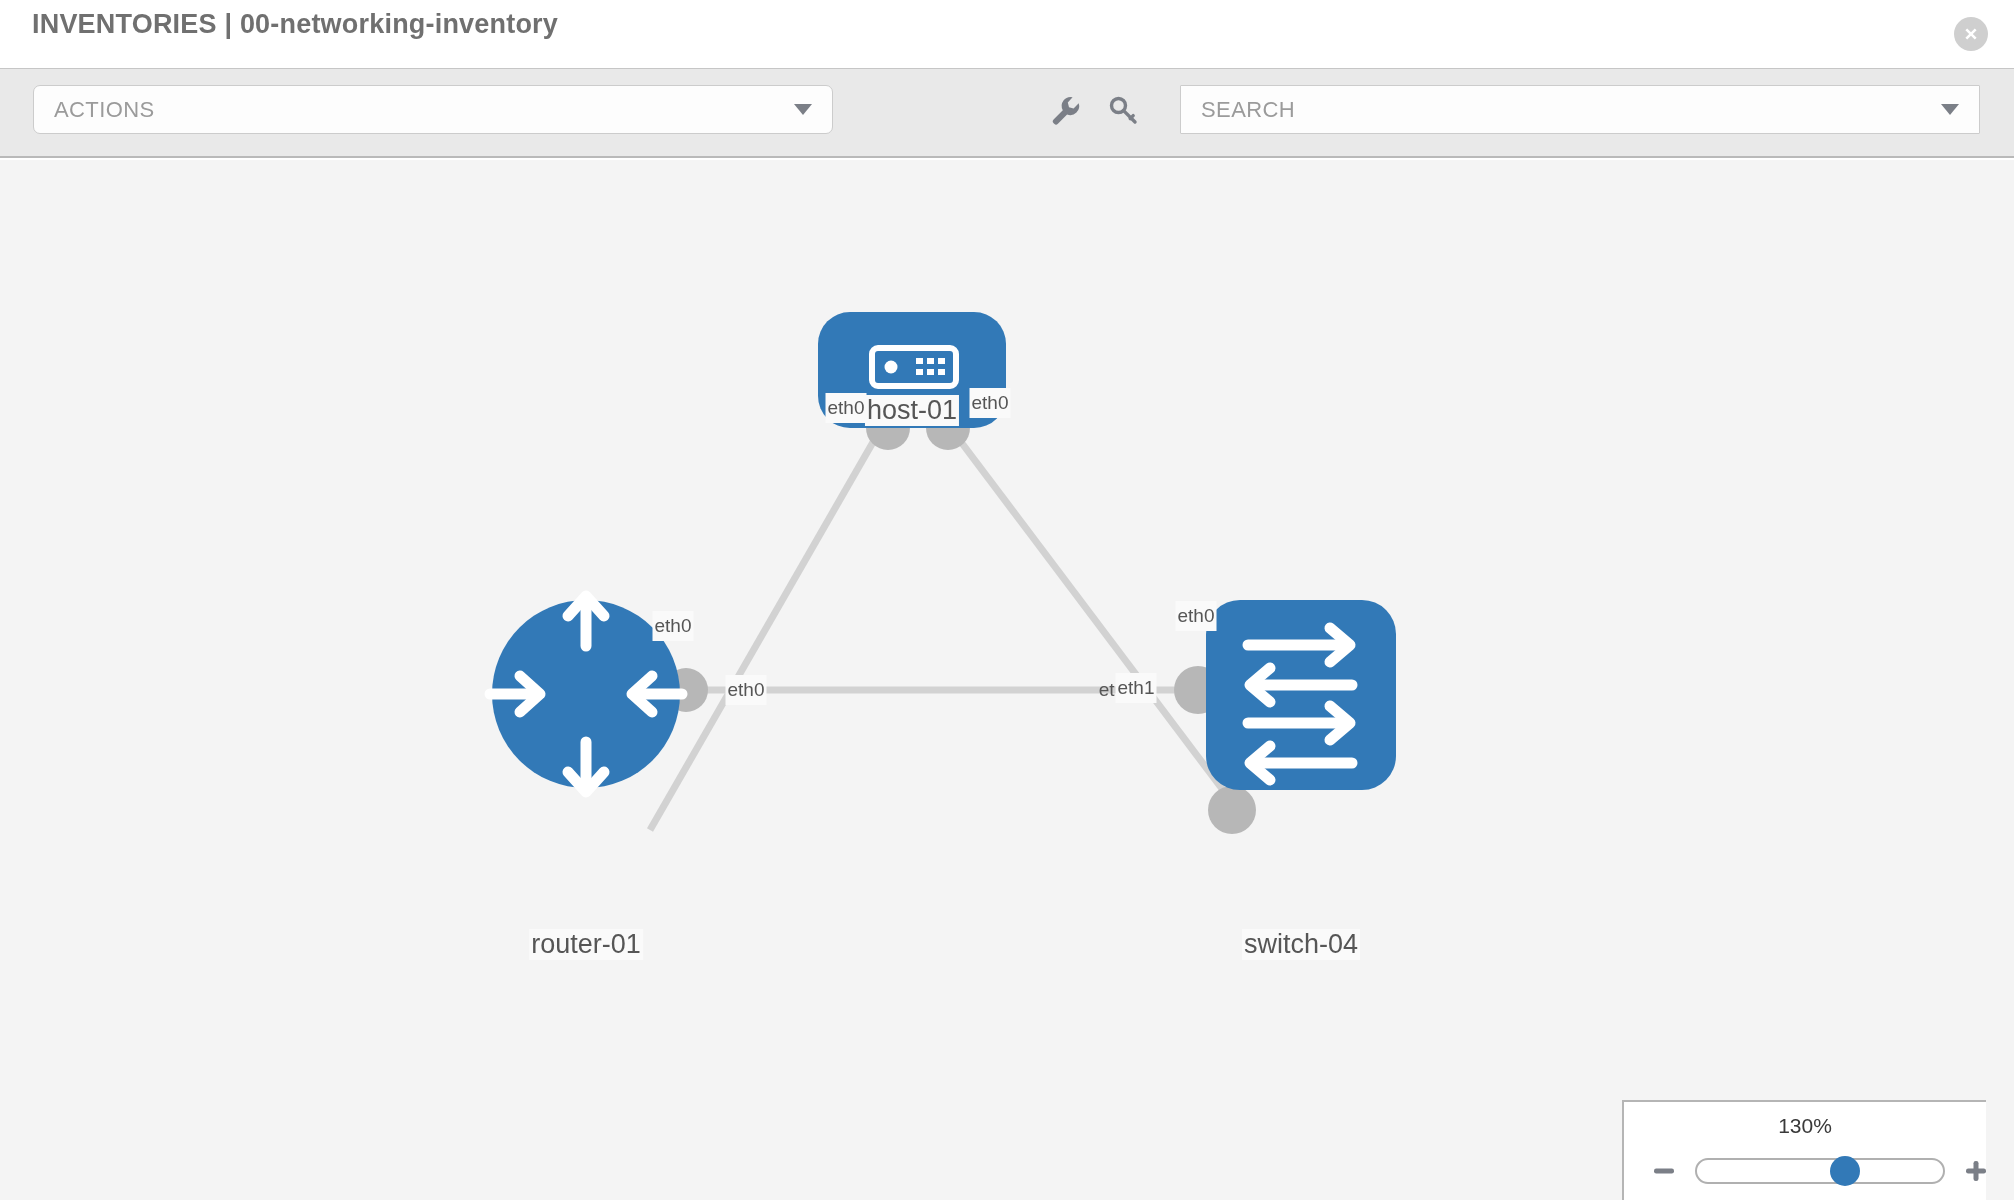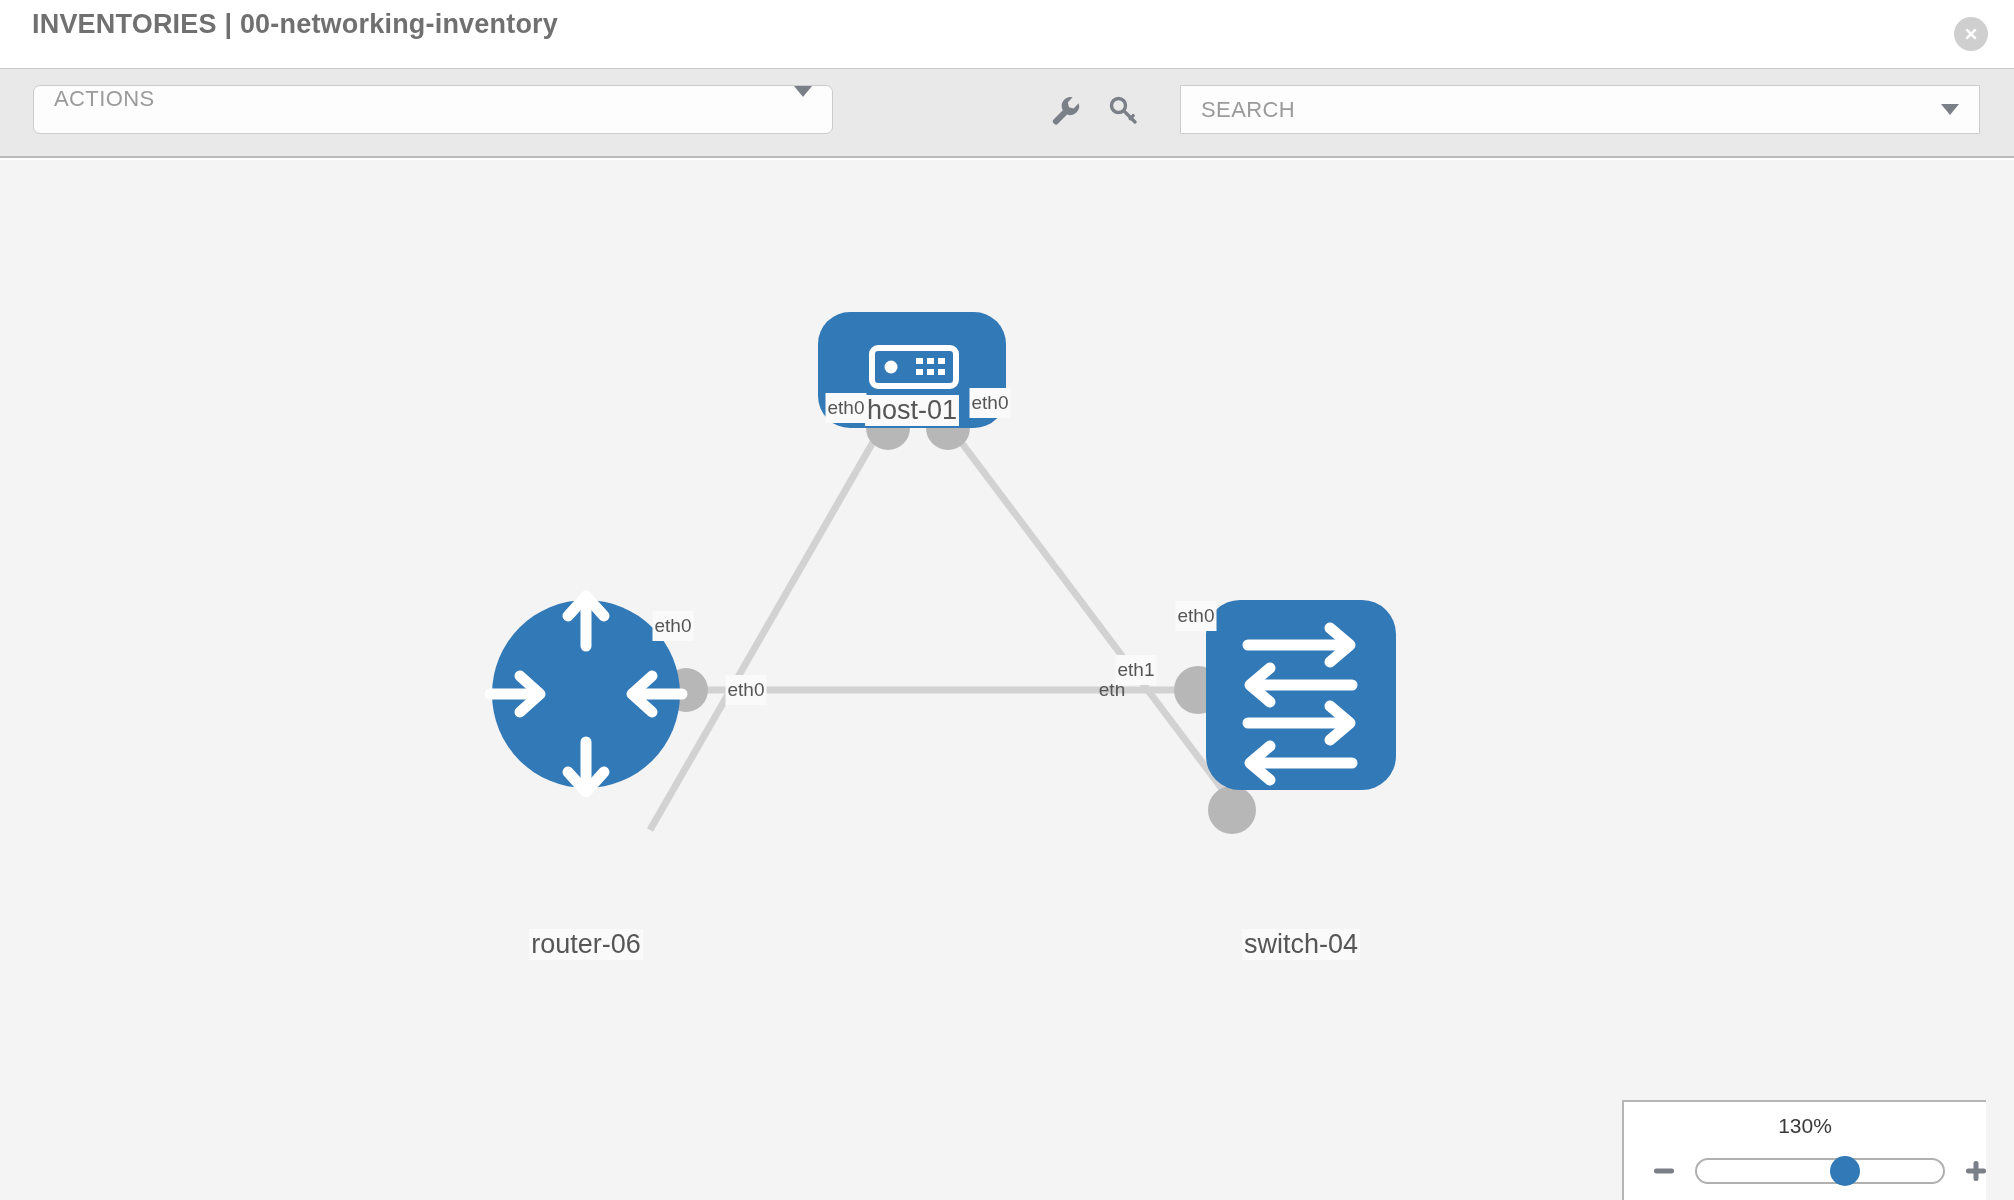--- a/index.html
+++ b/index.html
@@ -59,20 +59,21 @@
     border-bottom: 2px solid #b9b9b9;
   }
   .actions-select {
     position: absolute;
     left: 33px; top: 85px;
     width: 800px; height: 49px;
     background: #fdfdfd;
     border: 1px solid #cccccc;
     border-radius: 7px;
     display: flex;
+    align-items: center;
     cursor: pointer;
   }
   .actions-label {
     margin-left: 20px;
     font-size: 22px;
     color: #9b9b9b;
     letter-spacing: 0.4px;
   }
   .caret {
     position: absolute;
@@ -293,30 +294,30 @@
           <path d="M1270 508 L1250 525 L1270 542"></path>
           <path d="M1248 563 L1348 563"></path>
           <path d="M1330 546 L1350 563 L1330 580"></path>
           <path d="M1352 603 L1252 603"></path>
           <path d="M1270 586 L1250 603 L1270 620"></path>
         </g>
       </g>
     </svg>
 
     <div class="node-label" style="left:912px; top:235px;">host-01</div>
-    <div class="node-label" style="left:586px; top:769px;">router-06</div>
+    <div class="node-label" style="left:586px; top:769px;">router-01</div>
     <div class="node-label" style="left:1301px; top:769px;">switch-04</div>
 
     <div class="iface-label" style="left:846px; top:248px;">eth0</div>
     <div class="iface-label" style="left:990px; top:243px;">eth0</div>
     <div class="iface-label" style="left:673px; top:466px;">eth0</div>
     <div class="iface-label" style="left:1196px; top:456px;">eth0</div>
     <div class="iface-label" style="left:746px; top:530px;">eth0</div>
     <div class="iface-label" style="left:1112px; top:530px; background:transparent;">eth</div>
-    <div class="iface-label" style="left:1136px; top:510px;">eth1</div>
+    <div class="iface-label" style="left:1136px; top:528px;">eth1</div>
   </div>
 
   <div class="zoom-panel">
     <div class="zoom-value">130%</div>
     <div class="zoom-row">
       <div class="zoom-minus">
         <svg width="26" height="26" viewBox="0 0 26 26">
           <rect x="3" y="10.5" width="20" height="5" rx="2.2" fill="#7b7f87"></rect>
         </svg>
       </div>

